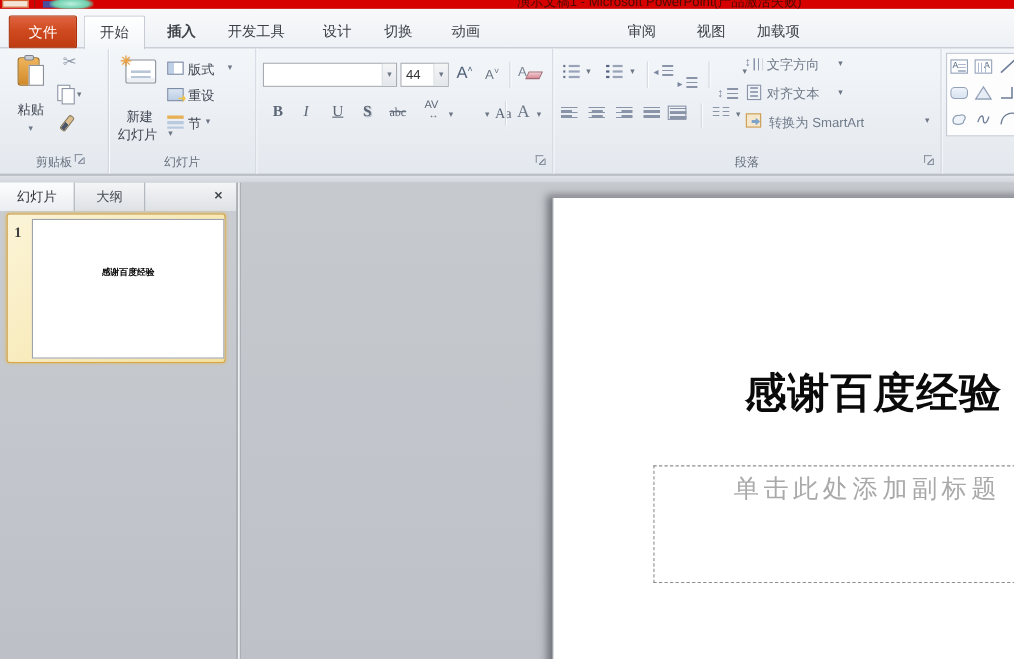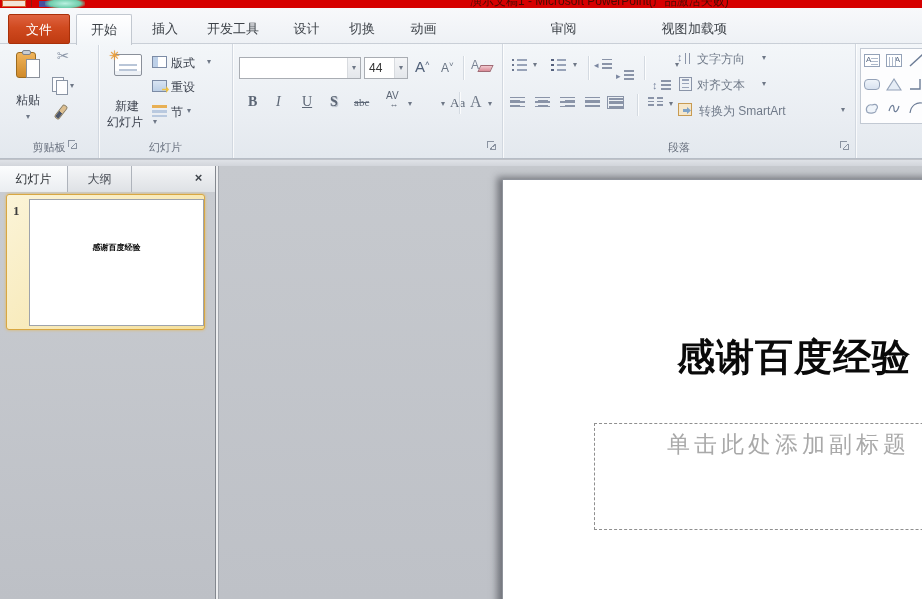--- a/index.html
+++ b/index.html
@@ -172,27 +172,27 @@
   <div class="qat1"></div>
   <div class="qatsep"></div>
   <div class="qat2"></div>
   <div class="qat3"></div>
   <div class="title-text">演示文稿1 - Microsoft PowerPoint(产品激活失败)</div>
 </div>
 
 <div id="tabrow">
   <div class="rtab file" style="left:8px;width:62px;">文件</div>
   <div class="rtab active" style="left:76px;width:56px;">开始</div>
-  <div class="rtab" style="left:139px;width:52px;">插入</div>
+  <div class="rtab" style="left:139px;width:52px;font-weight:bold;">插入</div>
   <div class="rtab" style="left:196px;width:74px;">开发工具</div>
   <div class="rtab" style="left:279px;width:55px;">设计</div>
   <div class="rtab" style="left:336px;width:52px;">切换</div>
   <div class="rtab" style="left:398px;width:51px;">动画</div>
-  <div class="rtab" style="left:536px;width:55px;">审阅</div>
-  <div class="rtab" style="left:648px;width:53px;">视图</div>
+  <div class="rtab" style="left:556px;width:55px;">审阅</div>
+  <div class="rtab" style="left:620px;width:53px;">视图</div>
   <div class="rtab" style="left:674px;width:67px;">加载项</div>
 </div>
 
 <div id="ribbon">
 
   <div class="rgroup" style="left:0;width:99px;">
     <div class="abs" style="left:6px;top:4px;width:44px;height:80px;">
       <span class="clipboard-ic" style="left:10px;top:2px;">
         <span class="board"></span>
           <span class="clip"></span>

